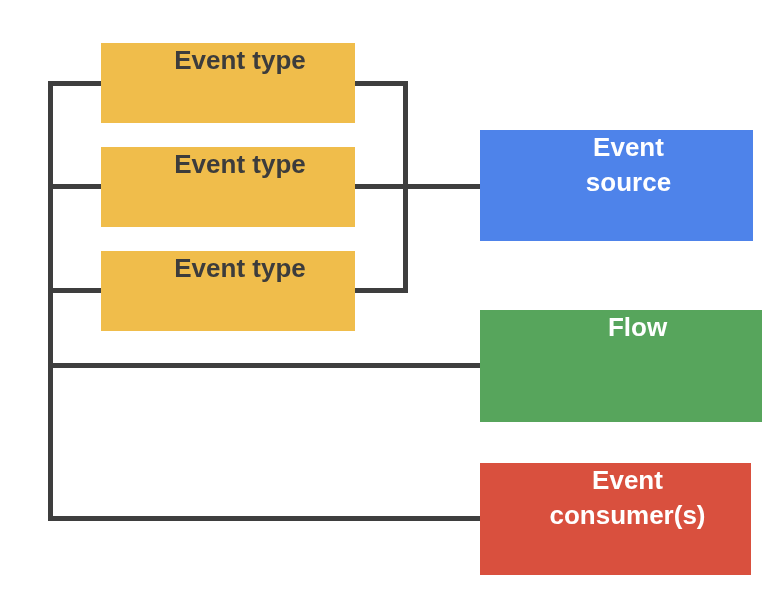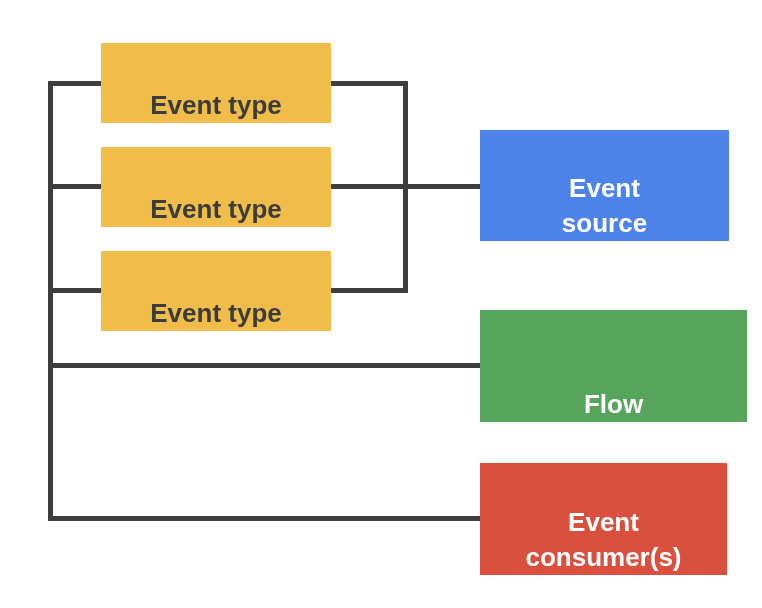--- a/index.html
+++ b/index.html
@@ -15,26 +15,27 @@
     background: #ffffff;
     overflow: hidden;
   }
   .line {
     position: absolute;
     background: #3e3e3e;
   }
   .node {
     position: absolute;
     display: flex;
-    align-items: flex-end;
+    align-items: flex-start;
     justify-content: center;
     text-align: center;
     font-weight: bold;
     font-size: 26px;
     line-height: 1.35;
+    padding-left: 24px;
   }
   .node span {
     white-space: pre-line;
   }
   
   #n0 { left: 101px; top: 43px;  width: 230px; height: 80px; }
   #n1 { left: 101px; top: 147px; width: 230px; height: 80px; }
   #n2 { left: 101px; top: 251px; width: 230px; height: 80px; }
   #n3 { left: 480px; top: 130px; width: 249px; height: 111px; }
   #n4 { left: 480px; top: 310px; width: 267px; height: 112px; }

